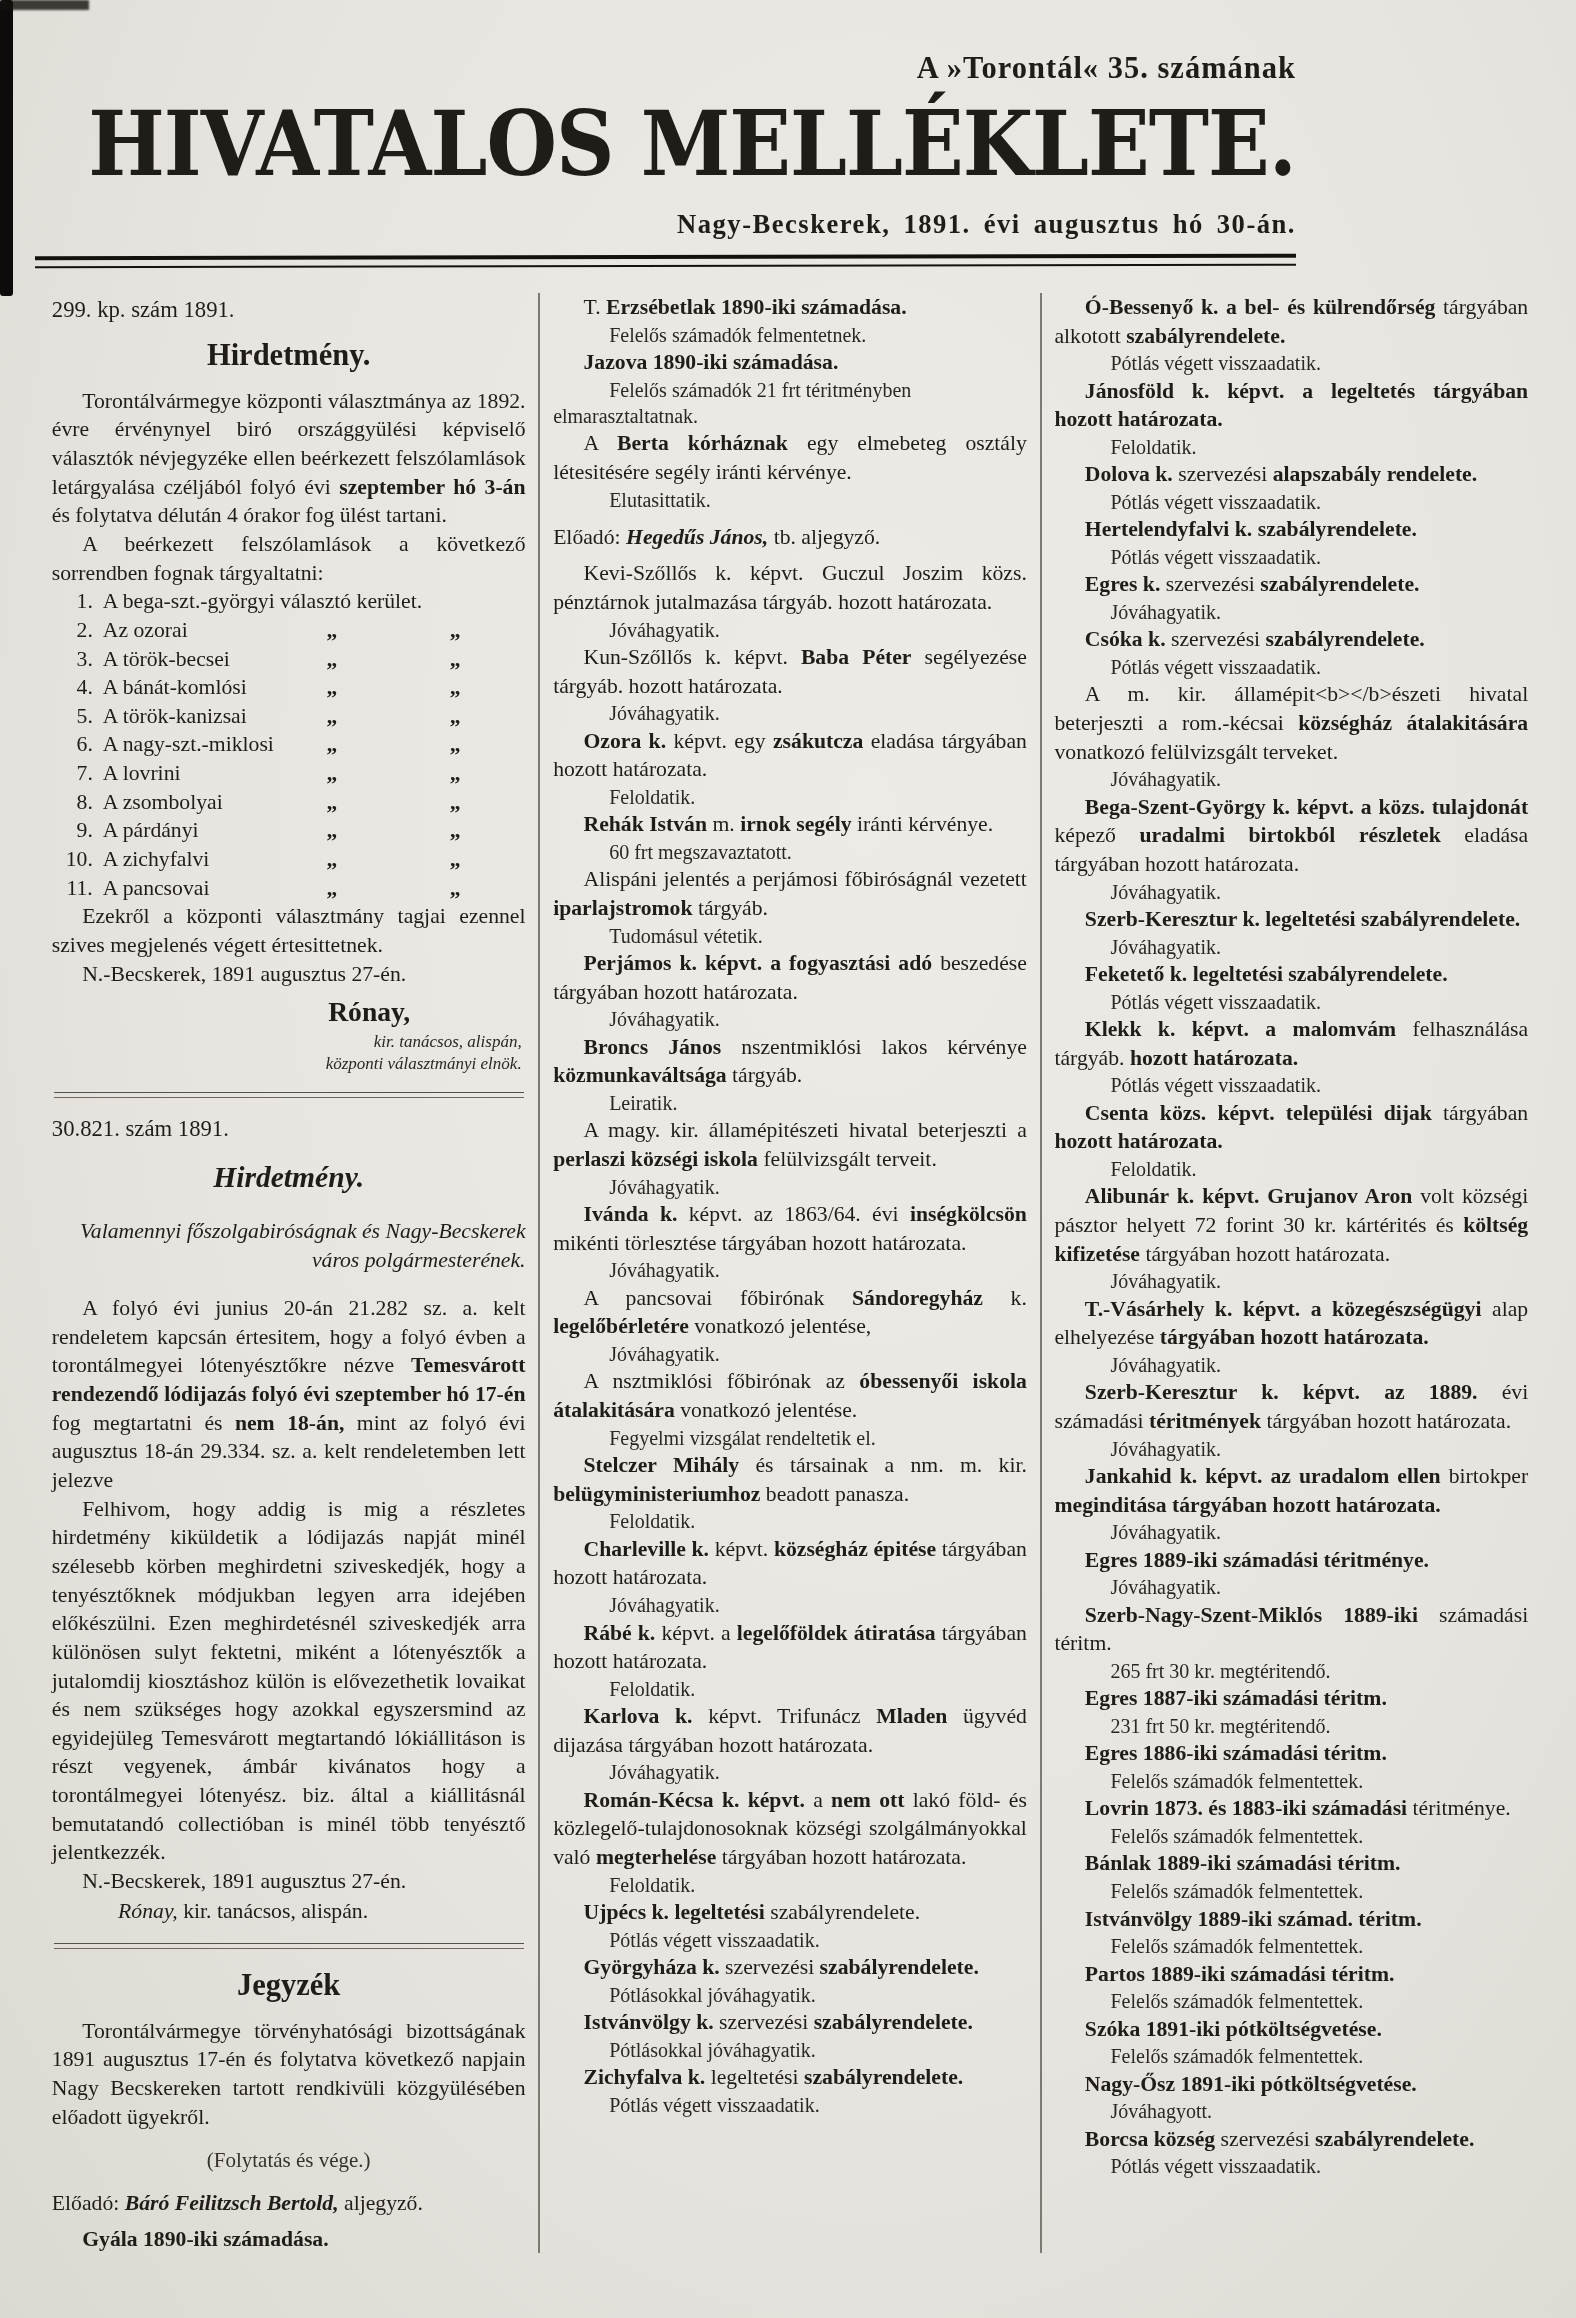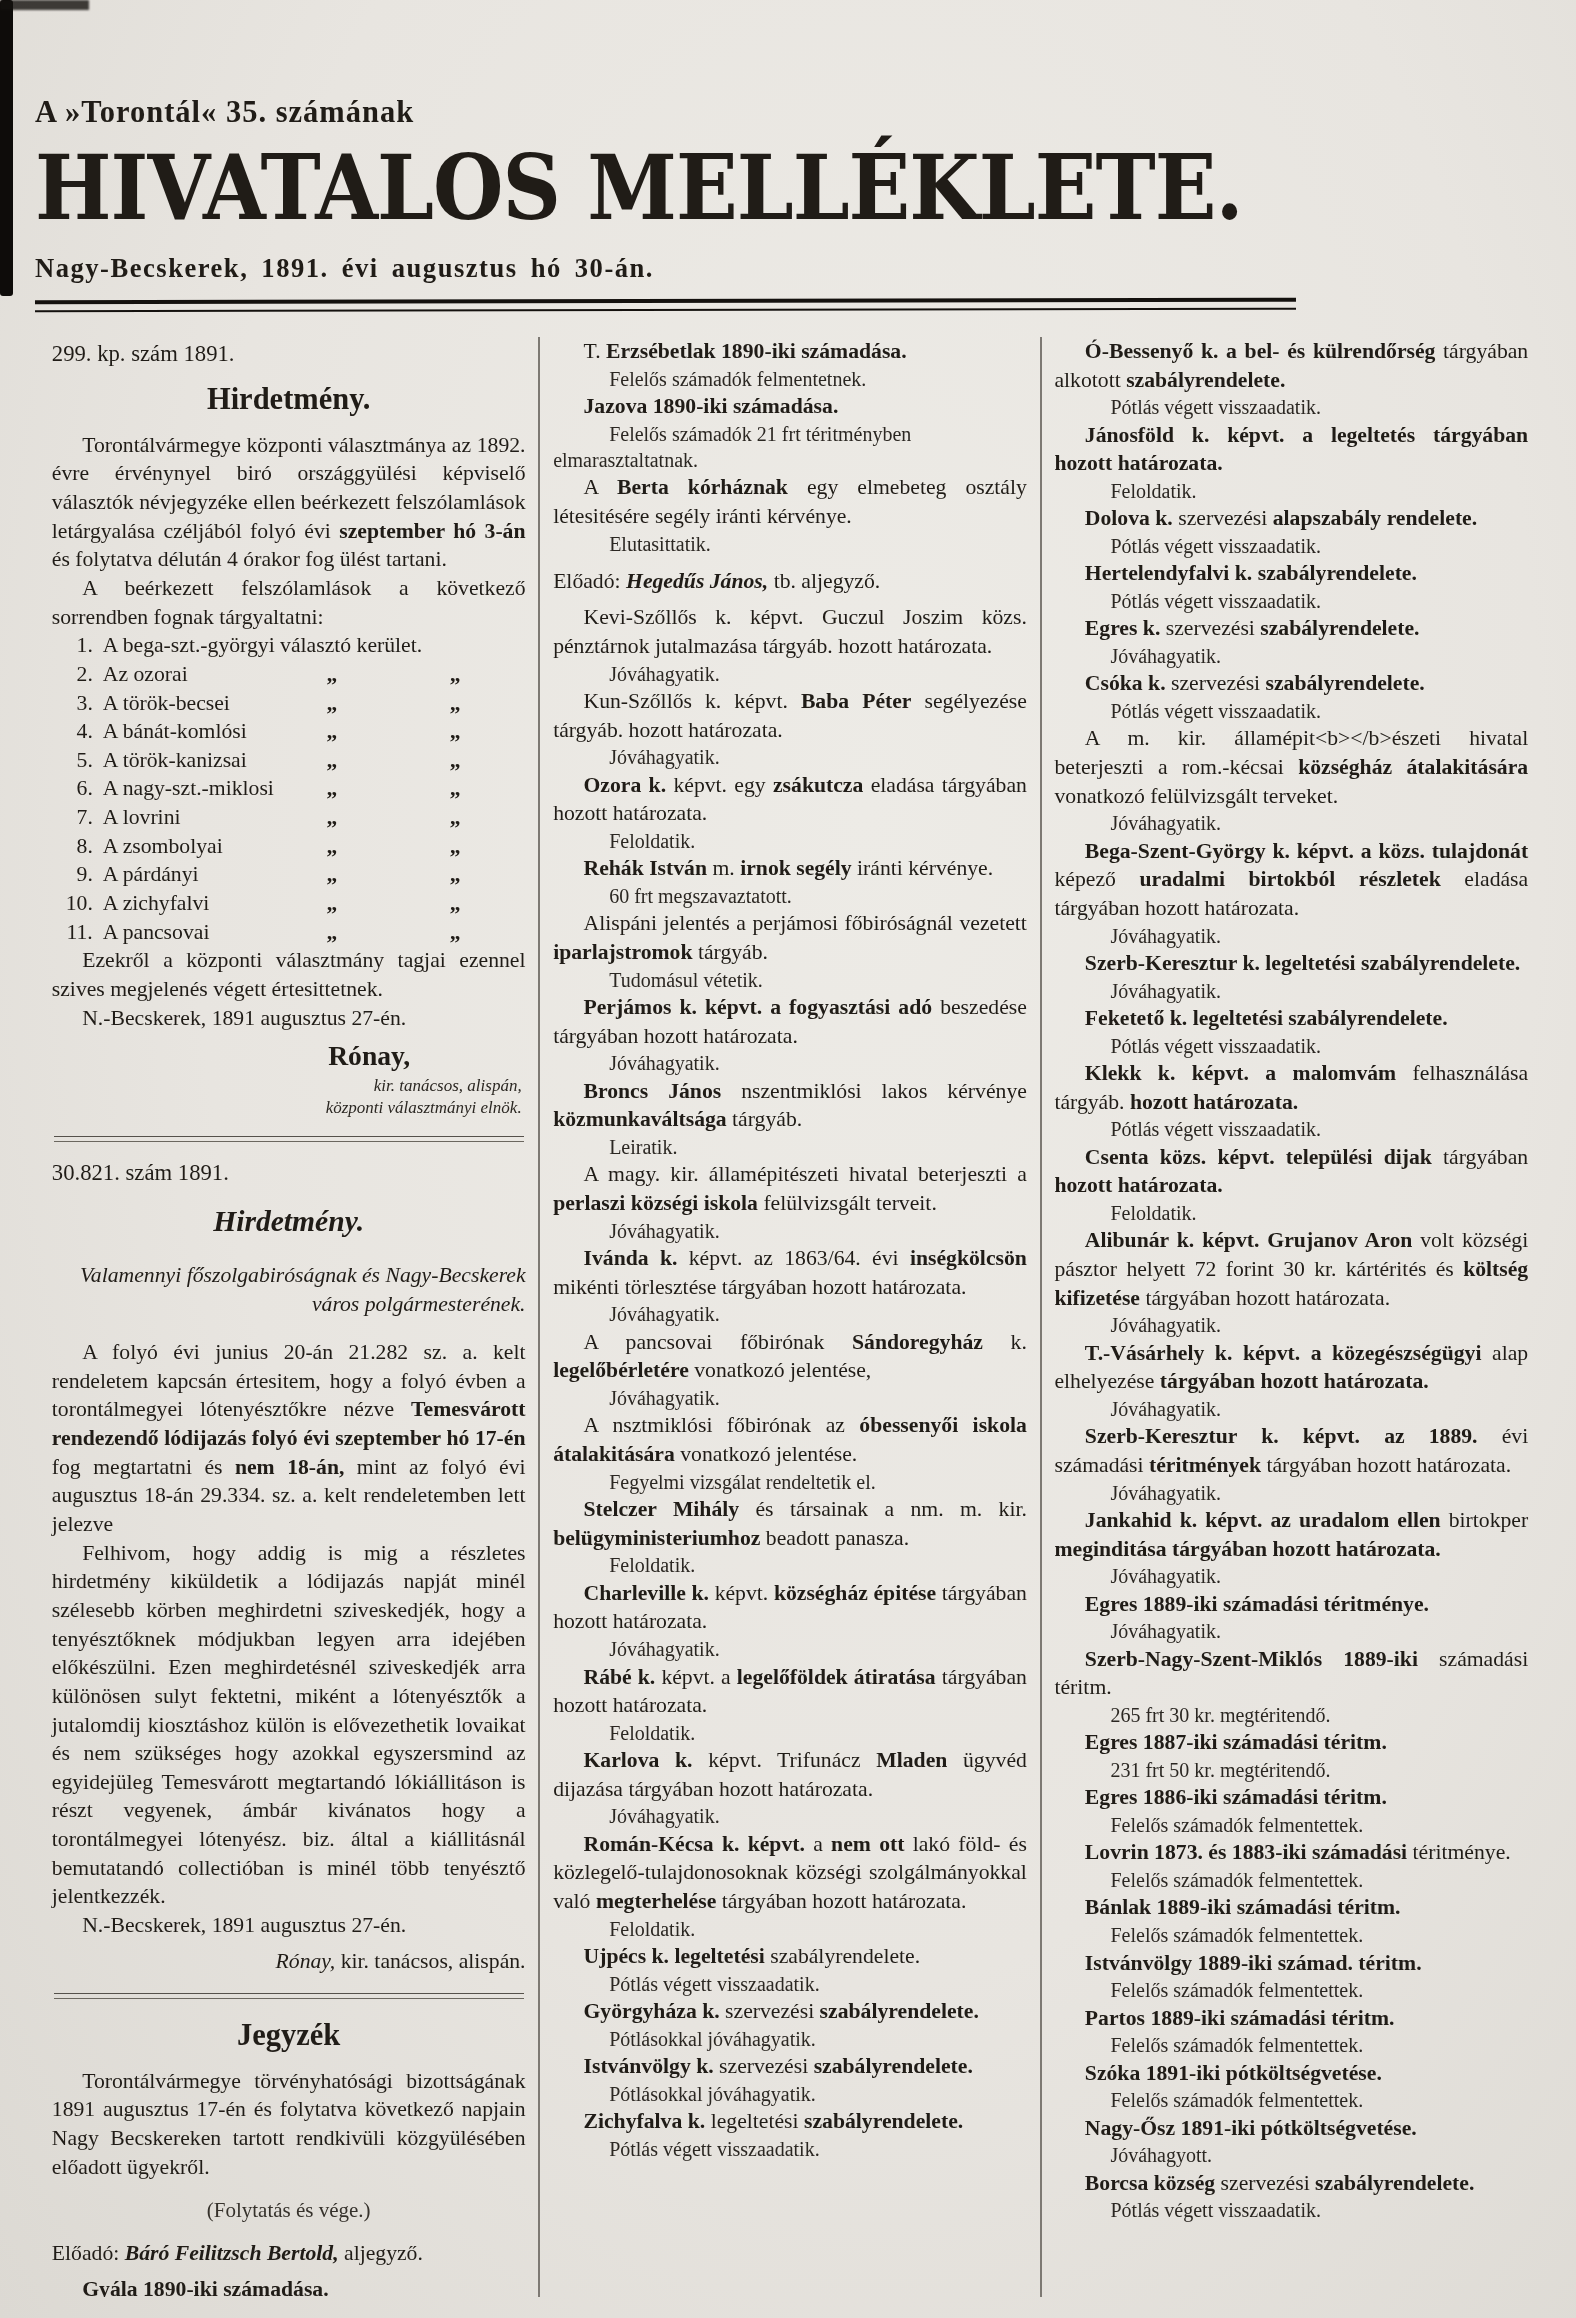--- a/index.html
+++ b/index.html
@@ -10,21 +10,21 @@
     background: radial-gradient(ellipse at 55% 35%, #edebe6 0%, #e8e5e0 55%, #dcd9d3 100%);
     color:#201c17;
     font-family:"Liberation Serif","DejaVu Serif",serif;
     overflow:hidden;
   }
   
   .smudge-left { position:absolute; left:0; top:1880; width:12.8px; height:296px; background:#0e0c0a; border-radius:3px; filter:blur(0.6px); }
   .smudge-top { position:absolute; left:0px; top:0; width:89px; height:9.9px; background:#14110e; filter:blur(1px); opacity:.8; }
 
   
-  .masthead { width:1261px; margin-left:35px; text-align:left;margin-top:44px; }
+  .masthead { width:1261px; margin-left:35px; text-align:right; }
   .overline { padding-top:51px; font-size:30.5px; font-weight:bold; letter-spacing:1px; }
   .title { margin-top:9.9px; font-size:81px; font-weight:bold; letter-spacing:-1px; transform:scaleY(1.1); font-family:"DejaVu Serif","Liberation Serif",serif; white-space:nowrap; }
   .dateline { margin-top:17.7px; font-size:26.6px; font-weight:bold; letter-spacing:1.5px; word-spacing:4.9px; }
   .headrule { margin-top:15.8px; height:5.9px; border-top:4.9px solid #14110e; border-bottom:2px solid #14110e; transform:rotate(-0.12deg); }
 
   
   .cols { display:flex; align-items:stretch; margin:25.6px 35px 0 39px; height:1960px; }
   .col { width:33.333%; padding:0 12.8px; font-size:21.7px; line-height:1.32; overflow:hidden; }
   .col + .col { border-left:2px solid #7d7973; }
 
@@ -39,21 +39,21 @@
   .res { margin:0; text-align:left; text-indent:2.8em; font-size:20px; color:#2b2722; }
 
   .lr { position:relative; padding-left:51px; min-height:28.6px; }
   .lr-num { position:absolute; left:0; width:41px; text-align:right; }
   .dit { position:absolute; font-weight:bold; }
   .d1 { left:58%; }
   .d2 { left:84%; }
 
   .sig-name { text-align:center; padding-left:34%; font-size:27.6px; font-weight:bold; margin-top:5.9px; }
   .sig-role { text-align:right; font-size:17px; line-height:1.3; padding-right:3.9px; color:#2b2722;font-style:italic; }
-  .sig-inline { text-align:right; padding-left:14%; margin-top:7px; }
+  .sig-inline { text-align:left; padding-left:14%; margin-top:1px; }
   .rule-thin { border-top:1.5px solid #55514b; border-bottom:1px solid #6b675f; height:3.9px; margin:17.7px 2px 15.8px 2px; }
 
   b { font-weight:bold; }
 </style>
 </head>
 <body>
 
 <div class="page">
   <div class="smudge-left"></div>
   <div class="smudge-top"></div>

